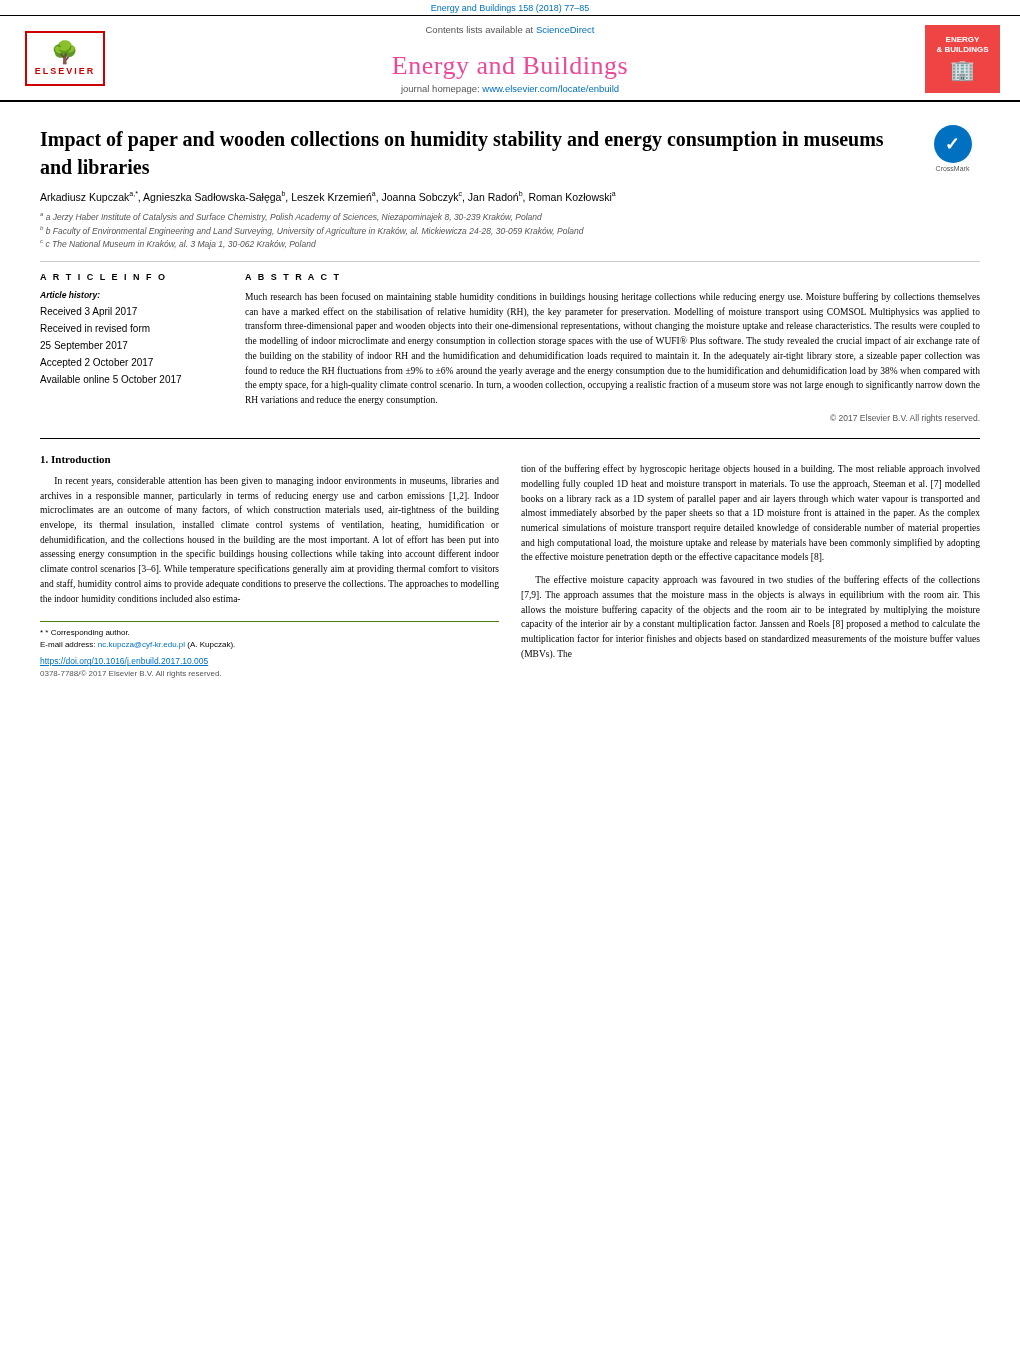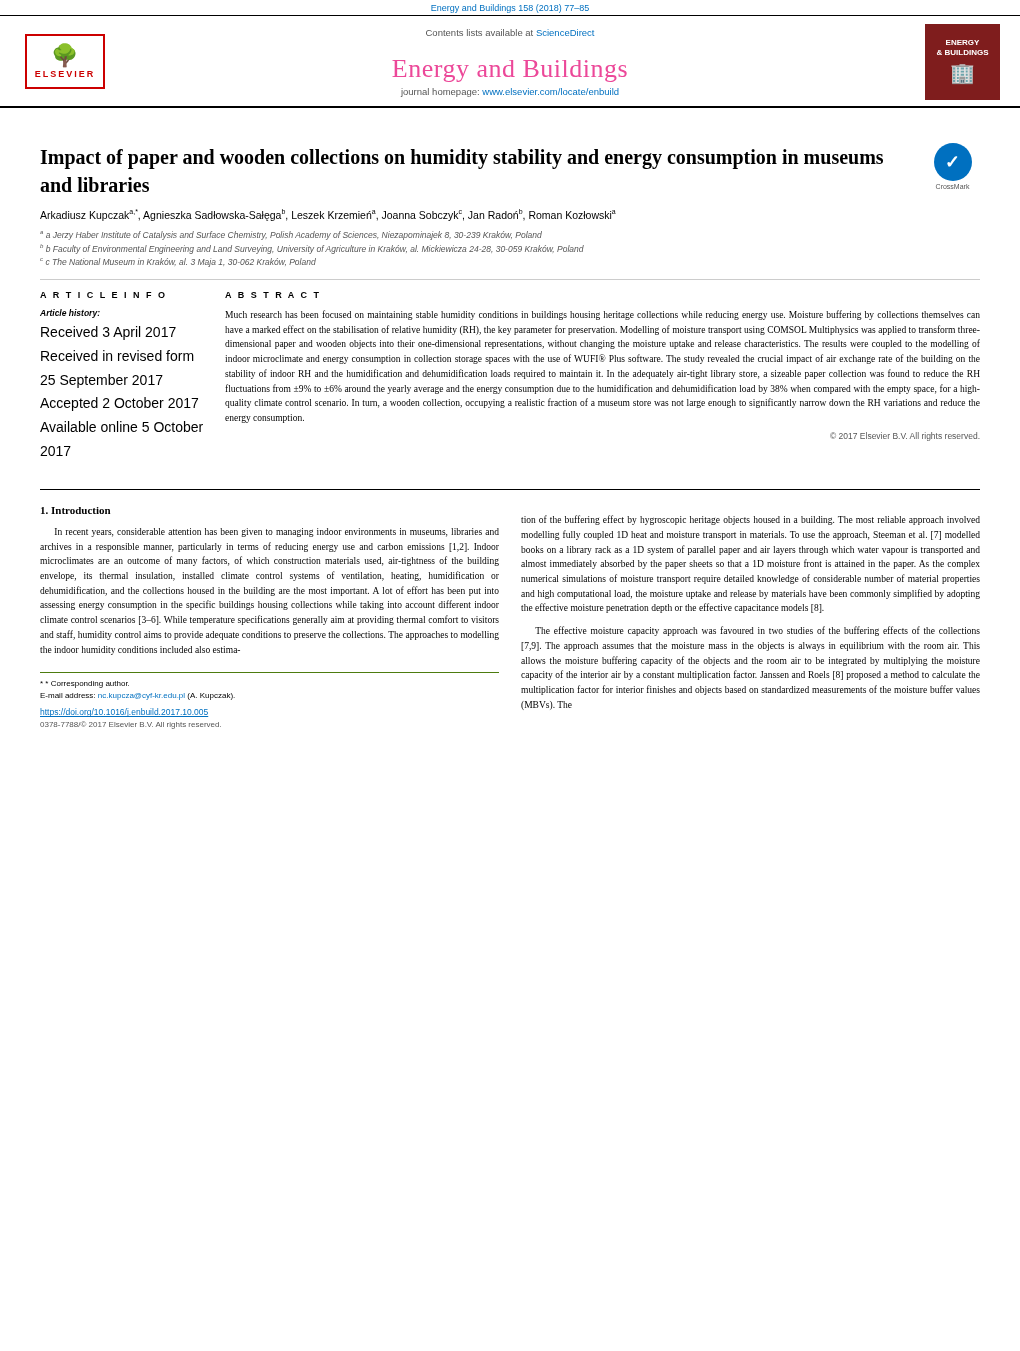--- a/index.html
+++ b/index.html
@@ -84,22 +84,22 @@
       text-decoration: none;
     }
     .energy-logo {
       width: 90px;
       display: flex;
       align-items: center;
       justify-content: flex-end;
     }
     .energy-logo-box {
       width: 75px;
-      height: 76px;
-      background: #7f1d1d;
+      height: 68px;
+      background: #ef4444;
       display: flex;
       align-items: center;
       justify-content: center;
       position: relative;
     }
     .energy-logo-inner {
       color: #fff;
       font-size: 7px;
       font-family: Arial, sans-serif;
       font-weight: bold;
@@ -112,21 +112,21 @@
       text-align: center;
       font-family: Arial, sans-serif;
       font-size: 9px;
       color: #0070c0;
       padding: 3px 0 2px 0;
       border-bottom: 1px solid #000;
     }
 
     
     .article-content {
-      padding: 25px 40px 10px 40px;
+      padding: 13px 40px 10px 40px;
     }
 
     
     .article-title-section {
       display: flex;
       align-items: flex-start;
       margin-bottom: 8px;
       margin-top: 10px;
     }
     .article-title {
@@ -190,20 +190,21 @@
     
     .article-hr {
       border: none;
       border-top: 1px solid #ccc;
       margin: 10px 0;
     }
 
     
     .two-col {
       display: flex;
+      gap: 20px;
       margin-top: 8px;
     }
     .left-col {
       width: 185px;
       flex-shrink: 0;
     }
     .right-col {
       flex: 1;
     }
 
@@ -223,21 +224,21 @@
     .article-info-label {
       font-family: Arial, sans-serif;
       font-size: 8.5px;
       font-style: italic;
       font-weight: bold;
       color: #000;
       margin-bottom: 3px;
     }
     .article-info-row {
       font-family: Arial, sans-serif;
-      font-size: 14px;
+      font-size: 10px;
       color: #000;
       line-height: 1.7;
     }
     .keywords-group {
       margin-top: 5px;
     }
     .keyword-item {
       font-family: Arial, sans-serif;
       font-size: 8.5px;
       color: #000;

